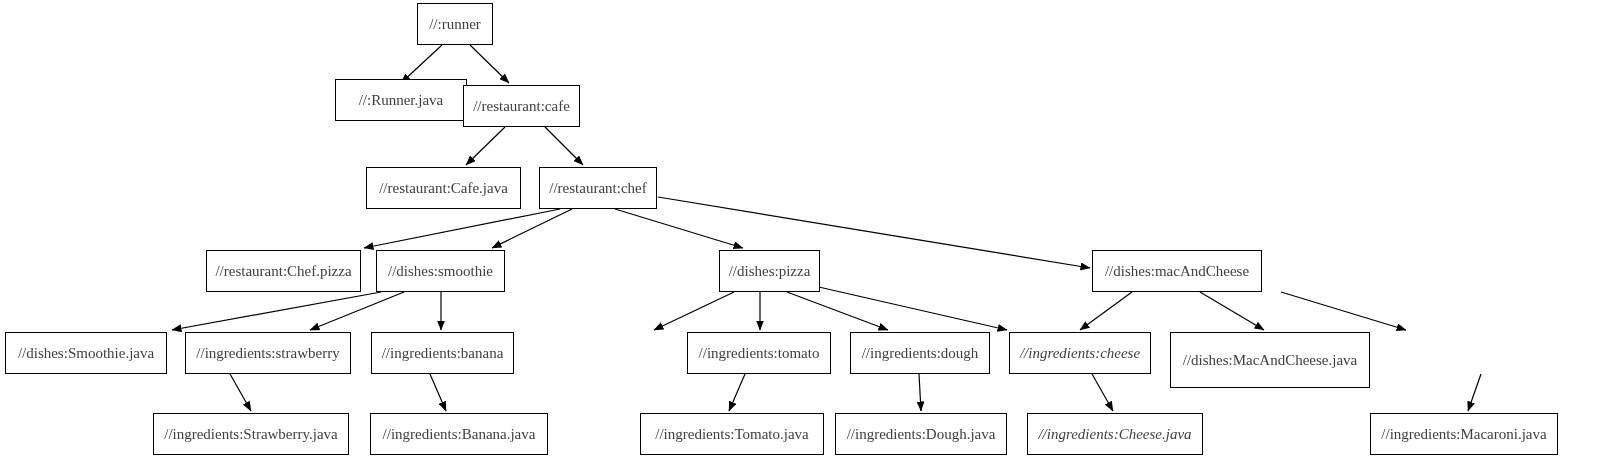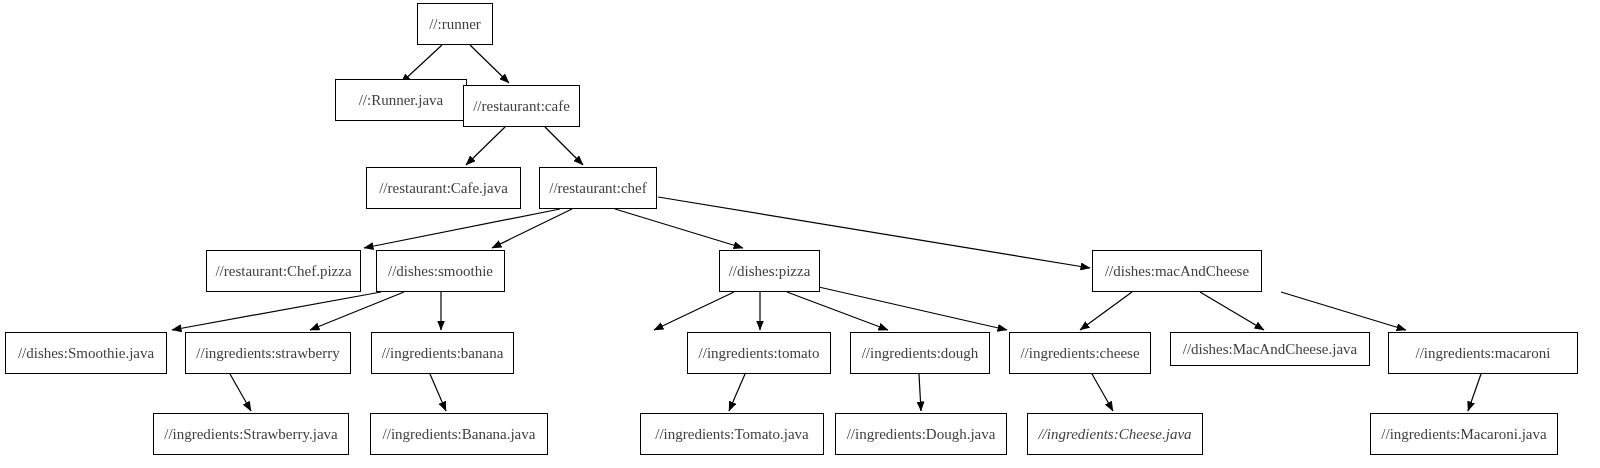--- a/index.html
+++ b/index.html
@@ -126,28 +126,25 @@
       </div>
       <div class="graph-node" style="left: 371px; top: 332px; width: 143px; height: 42px;">
         <span class="node-label">//ingredients:banana</span>
       </div>
       <div class="graph-node" style="left: 687px; top: 332px; width: 144px; height: 42px;">
         <span class="node-label">//ingredients:tomato</span>
       </div>
       <div class="graph-node" style="left: 850px; top: 332px; width: 140px; height: 42px;">
         <span class="node-label">//ingredients:dough</span>
       </div>
-      <div class="graph-node" style="left: 1009px; top: 332px; width: 142px; height: 42px;">
+      <div class="graph-node" style="left: 1009px; top: 332px; width: 142px; height: 42px; font-style: italic;">
         <span class="node-label">//ingredients:cheese</span>
       </div>
-      <div class="graph-node" style="left: 1170px; top: 332px; width: 200px; height: 34px;">
+      <div class="graph-node" style="left: 1170px; top: 332px; width: 200px; height: 56px;">
         <span class="node-label">//dishes:MacAndCheese.java</span>
-      </div>
-      <div class="graph-node" style="left: 1388px; top: 332px; width: 190px; height: 42px;">
-        <span class="node-label">//ingredients:macaroni</span>
       </div>
       <div class="graph-node" style="left: 370px; top: 413px; width: 178px; height: 42px;">
         <span class="node-label">//ingredients:Banana.java</span>
       </div>
       <div class="graph-node" style="left: 153px; top: 413px; width: 196px; height: 42px;">
         <span class="node-label">//ingredients:Strawberry.java</span>
       </div>
       <div class="graph-node" style="left: 640px; top: 413px; width: 184px; height: 42px;">
         <span class="node-label">//ingredients:Tomato.java</span>
       </div>

